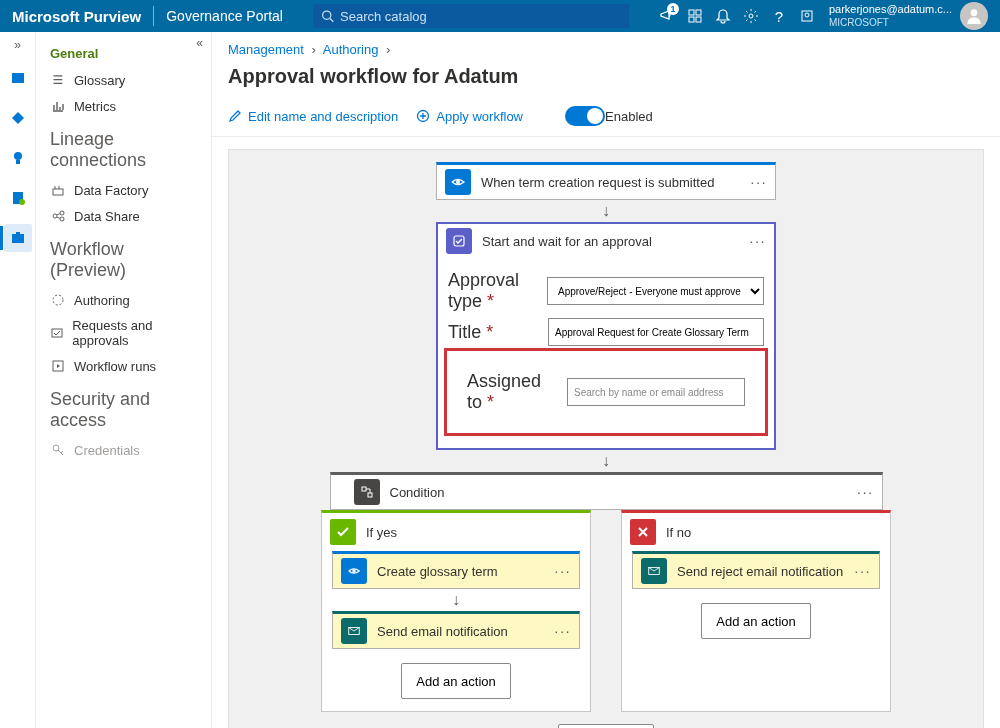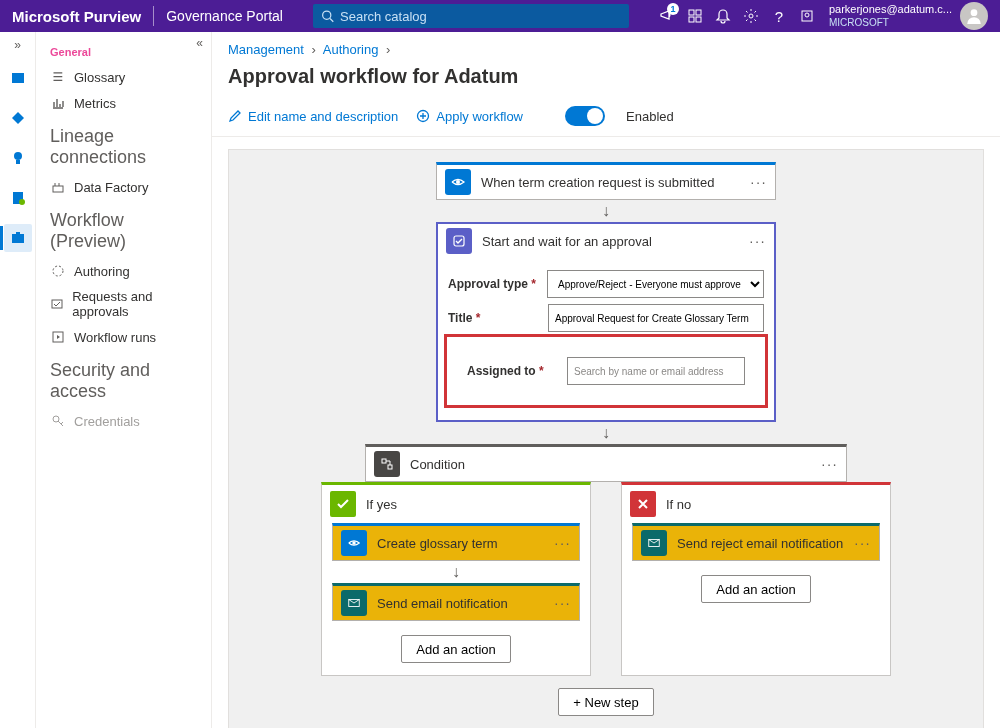--- a/index.html
+++ b/index.html
@@ -1,19 +1,19 @@
 <!DOCTYPE html>
 <html><head>
 <meta charset="utf-8">
 <style>
 * { box-sizing: border-box; margin: 0; padding: 0; }
 body { font-family: "Segoe UI", -apple-system, sans-serif; font-size: 13px; color: #323130; background: #fff; }
 
 
-.header { height: 32px; background: #4c1d95; display: flex; align-items: center; color: #fff; padding: 0 12px; }
+.header { height: 32px; background: #0369a1; display: flex; align-items: center; color: #fff; padding: 0 12px; }
 .header .brand { font-weight: 600; font-size: 15px; }
 .header .divider { width: 1px; height: 20px; background: rgba(255,255,255,0.5); margin: 0 12px; }
 .header .portal { font-size: 14px; }
 .header .search { margin-left: 30px; height: 24px; width: 316px; background: #0b5aa0; display: flex; align-items: center; padding: 0 8px; border-radius: 2px; }
 .header .search input { background: transparent; border: none; outline: none; color: #fff; font-size: 13px; margin-left: 6px; width: 100%; }
 .header .search input::placeholder { color: #c7e0f4; }
 .header .spacer { flex: 1; }
 .header .icon-btn { position: relative; width: 28px; height: 28px; display: flex; align-items: center; justify-content: center; cursor: pointer; }
 .header .badge { position: absolute; top: 1px; right: 2px; background: #fff; color: #0078d4; font-size: 9px; font-weight: 600; border-radius: 8px; min-width: 12px; height: 12px; display: flex; align-items: center; justify-content: center; }
 .header .user { display: flex; align-items: center; margin-left: 8px; }
@@ -24,74 +24,74 @@
 
 .layout { display: flex; height: calc(728px - 32px); }
 .rail { width: 36px; background: #fff; border-right: 1px solid #edebe9; display: flex; flex-direction: column; align-items: center; padding-top: 6px; gap: 12px; }
 .rail .chev { color: #605e5c; font-size: 12px; cursor: pointer; }
 .rail .ri { width: 28px; height: 28px; display: flex; align-items: center; justify-content: center; cursor: pointer; border-radius: 2px; }
 .rail .ri.active { background: #deecf9; position: relative; }
 .rail .ri.active::before { content:""; position:absolute; left:-4px; top:2px; bottom:2px; width:3px; background:#0078d4; }
 
 .sidebar { width: 176px; border-right: 1px solid #edebe9; padding: 8px 0; position: relative; }
 .sidebar .collapse { position: absolute; top: 4px; right: 8px; color: #605e5c; font-size: 12px; cursor: pointer; }
-.sb-head { font-size: 11px; font-weight: 600; padding: 6px 14px; color: #ec4899; }
+.sb-head { font-size: 13px; font-weight: 600; padding: 6px 14px; color: #4d7c0f; }
 .sb-item { display: flex; align-items: center; gap: 8px; padding: 5px 14px; font-size: 13px; color: #323130; cursor: pointer; }
 .sb-item.muted { color: #a19f9d; }
 .sb-item .ic { width: 16px; height: 16px; display: inline-flex; align-items: center; justify-content: center; color: #605e5c; font-size: 12px; }
 .sb-head.sub { font-size: 18px; font-weight: 400; color: #605e5c; padding-top: 10px; }
 
 .main { flex: 1; overflow: auto; }
 .crumbs { padding: 10px 16px 4px; font-size: 13px; color: #0078d4; }
 .crumbs .sep { color: #605e5c; margin: 0 4px; }
 .page-title { font-size: 20px; font-weight: 600; padding: 4px 16px 12px; }
 .toolbar { display: flex; align-items: center; gap: 18px; padding: 6px 16px 10px; border-bottom: 1px solid #edebe9; font-size: 13px; }
 .toolbar .tb { display: flex; align-items: center; gap: 6px; color: #0078d4; cursor: pointer; }
-.toolbar .toggle-wrap { margin-left: 24px; display: flex; align-items: center; gap: 21px; }
+.toolbar .toggle-wrap { margin-left: 24px; display: flex; align-items: center; gap: 0; }
 .toggle { width: 40px; height: 20px; background: #0078d4; border-radius: 10px; position: relative; cursor: pointer; }
 .toggle .knob { position: absolute; right: 2px; top: 2px; width: 16px; height: 16px; background: #fff; border-radius: 50%; }
 .toolbar .label { color: #323130; }
 
 .canvas { background: #f0f0f0; margin: 12px 16px; border: 1px solid #e1dfdd; padding: 12px 0 20px; display: flex; flex-direction: column; align-items: center; position: relative; }
 
 .card { background: #fff; border: 1px solid #b3b0ad; width: 340px; }
 .card .hdr { display: flex; align-items: center; height: 34px; padding: 0 8px; gap: 10px; }
 .card .hdr .icon-sq { width: 26px; height: 26px; border-radius: 3px; display: flex; align-items: center; justify-content: center; color: #fff; }
 .card .hdr .ttl { flex: 1; font-size: 13px; }
 .card .hdr .more { color: #605e5c; cursor: pointer; font-size: 14px; letter-spacing: 1px; }
 .card.blue-top { border-top: 3px solid #0078d4; }
 .card.gray-top { border-top: 3px solid #605e5c; }
 
 .arrow { font-size: 16px; color: #605e5c; margin: 2px 0; }
 
 .card.approval { border: 2.5px solid #5b5fc7; width: 340px; }
 .card.approval .hdr { background: #fff; }
 .card.approval .body { padding: 6px 10px 10px; }
 .form-row { display: flex; align-items: center; margin: 6px 0; gap: 8px; }
-.form-row label { width: 92px; font-size: 12px; font-weight: bold; }
+.form-row label { width: 92px; font-size: 18px; }
 .req { color: #a4262c; }
 .form-row select, .form-row input { flex: 1; height: 28px; border: 1px solid #8a8886; padding: 0 6px; font-size: 10px; background: #fff; }
 .form-row.hl { outline: 3px solid #d13438; outline-offset: 1px; padding: 19px; }
 .form-row input::placeholder{ color:#8a8886; }
 
-.card.condition { width: 482px; }
+.card.condition { width: 553px; padding-left: 15px; }
 .card.condition .icon-sq { background: #484644; }
 
 .branches { display: flex; gap: 30px; margin-top: 0; }
 .branch { background: #fff; border: 1px solid #c8c6c4; width: 270px; padding-bottom: 12px; }
 .branch.yes { border-top: 3px solid #6bb700; }
 .branch.no { border-top: 3px solid #d13438; }
 .branch .bh { display: flex; align-items: center; gap: 10px; padding: 6px 8px; }
 .branch .bh .sq { width: 26px; height: 26px; display: flex; align-items: center; justify-content: center; color: #fff; border-radius: 2px; }
 .branch.yes .sq { background: #6bb700; }
 .branch.no .sq { background: #d13438; }
 .branch .inner { padding: 0 10px; display: flex; flex-direction: column; align-items: center; }
-.branch .mini { width: 248px; border: 1px solid #b3b0ad; border-top: 3px solid var(--bc); background:#eab308; }
+.branch .mini { width: 248px; border: 1px solid #b3b0ad; border-top: 3px solid var(--bc); background:#fef9c3; }
 .branch .mini .hdr { height: 34px; }
-.btn-outline { height: 28px; border: 1px solid #8a8886; background: #fff; padding: 0 14px; font-size: 13px; cursor: pointer; border-radius: 2px; }
+.btn-outline { height: 36px; border: 1px solid #8a8886; background: #fff; padding: 0 14px; font-size: 13px; cursor: pointer; border-radius: 2px; }
 .btn-primary { height: 28px; background: #0078d4; color: #fff; border: none; padding: 0 14px; font-size: 13px; cursor: pointer; border-radius: 2px; }
 
 .footer { padding: 10px 16px; display: flex; gap: 10px; }
 
 svg { display: block; }
 </style>
 </head>
 <body>
 
 <div class="header">
@@ -205,20 +205,31 @@
       </div>
     <div class="sb-head sub">Lineage connections</div>
     <div class="sb-item">
         <span class="ic">
           <svg width="14" height="14">
             <rect x="2" y="6" width="10" height="6" stroke="#605e5c" fill="none"></rect>
             <path d="M4 6V3M8 6V3" stroke="#605e5c"></path>
           </svg>
         </span>
         <span>Data Factory</span>
+      </div>
+    <div class="sb-item">
+        <span class="ic">
+          <svg width="14" height="14">
+            <circle cx="4" cy="7" r="2" stroke="#605e5c" fill="none"></circle>
+            <circle cx="11" cy="4" r="2" stroke="#605e5c" fill="none"></circle>
+            <circle cx="11" cy="10" r="2" stroke="#605e5c" fill="none"></circle>
+            <path d="M6 6l3-1.5M6 8l3 1.5" stroke="#605e5c"></path>
+          </svg>
+        </span>
+        <span>Data Share</span>
       </div>
     <div class="sb-head sub">Workflow (Preview)</div>
     <div class="sb-item">
         <span class="ic">
           <svg width="14" height="14">
             <circle cx="7" cy="7" r="5" stroke="#605e5c" fill="none" stroke-dasharray="2 2"></circle>
           </svg>
         </span>
         <span>Authoring</span>
       </div>

